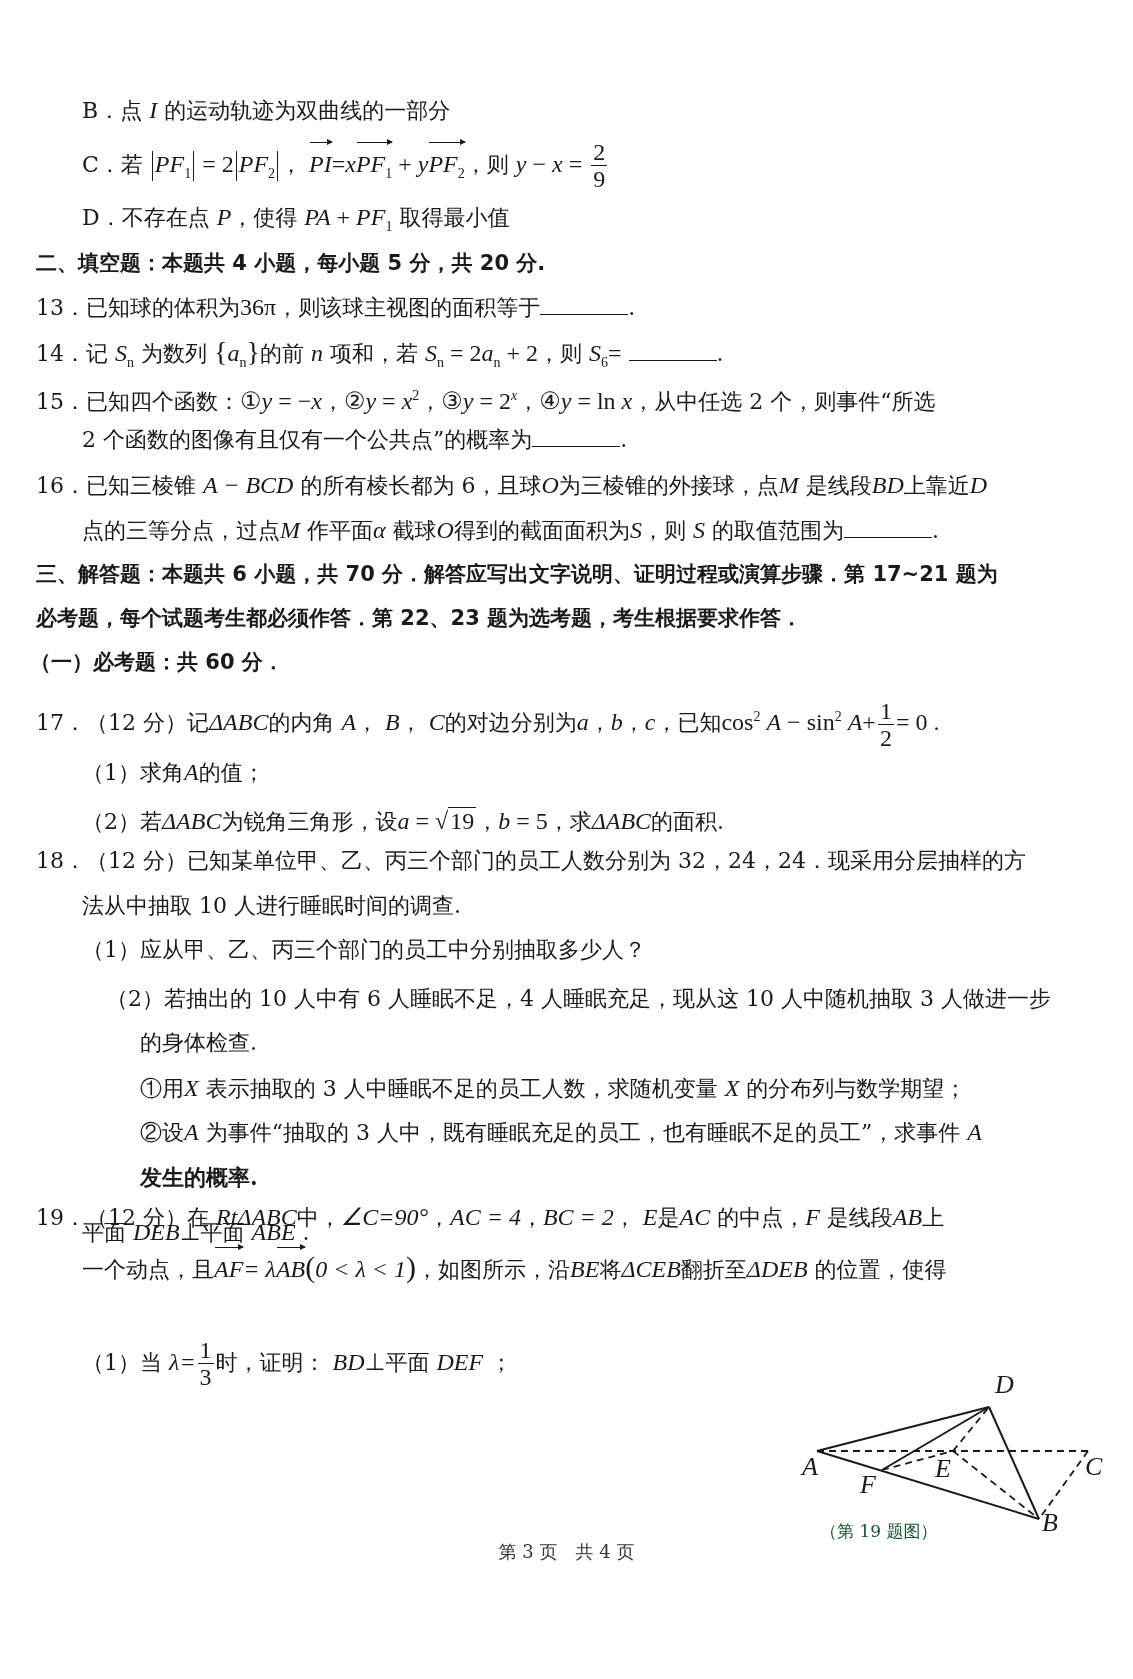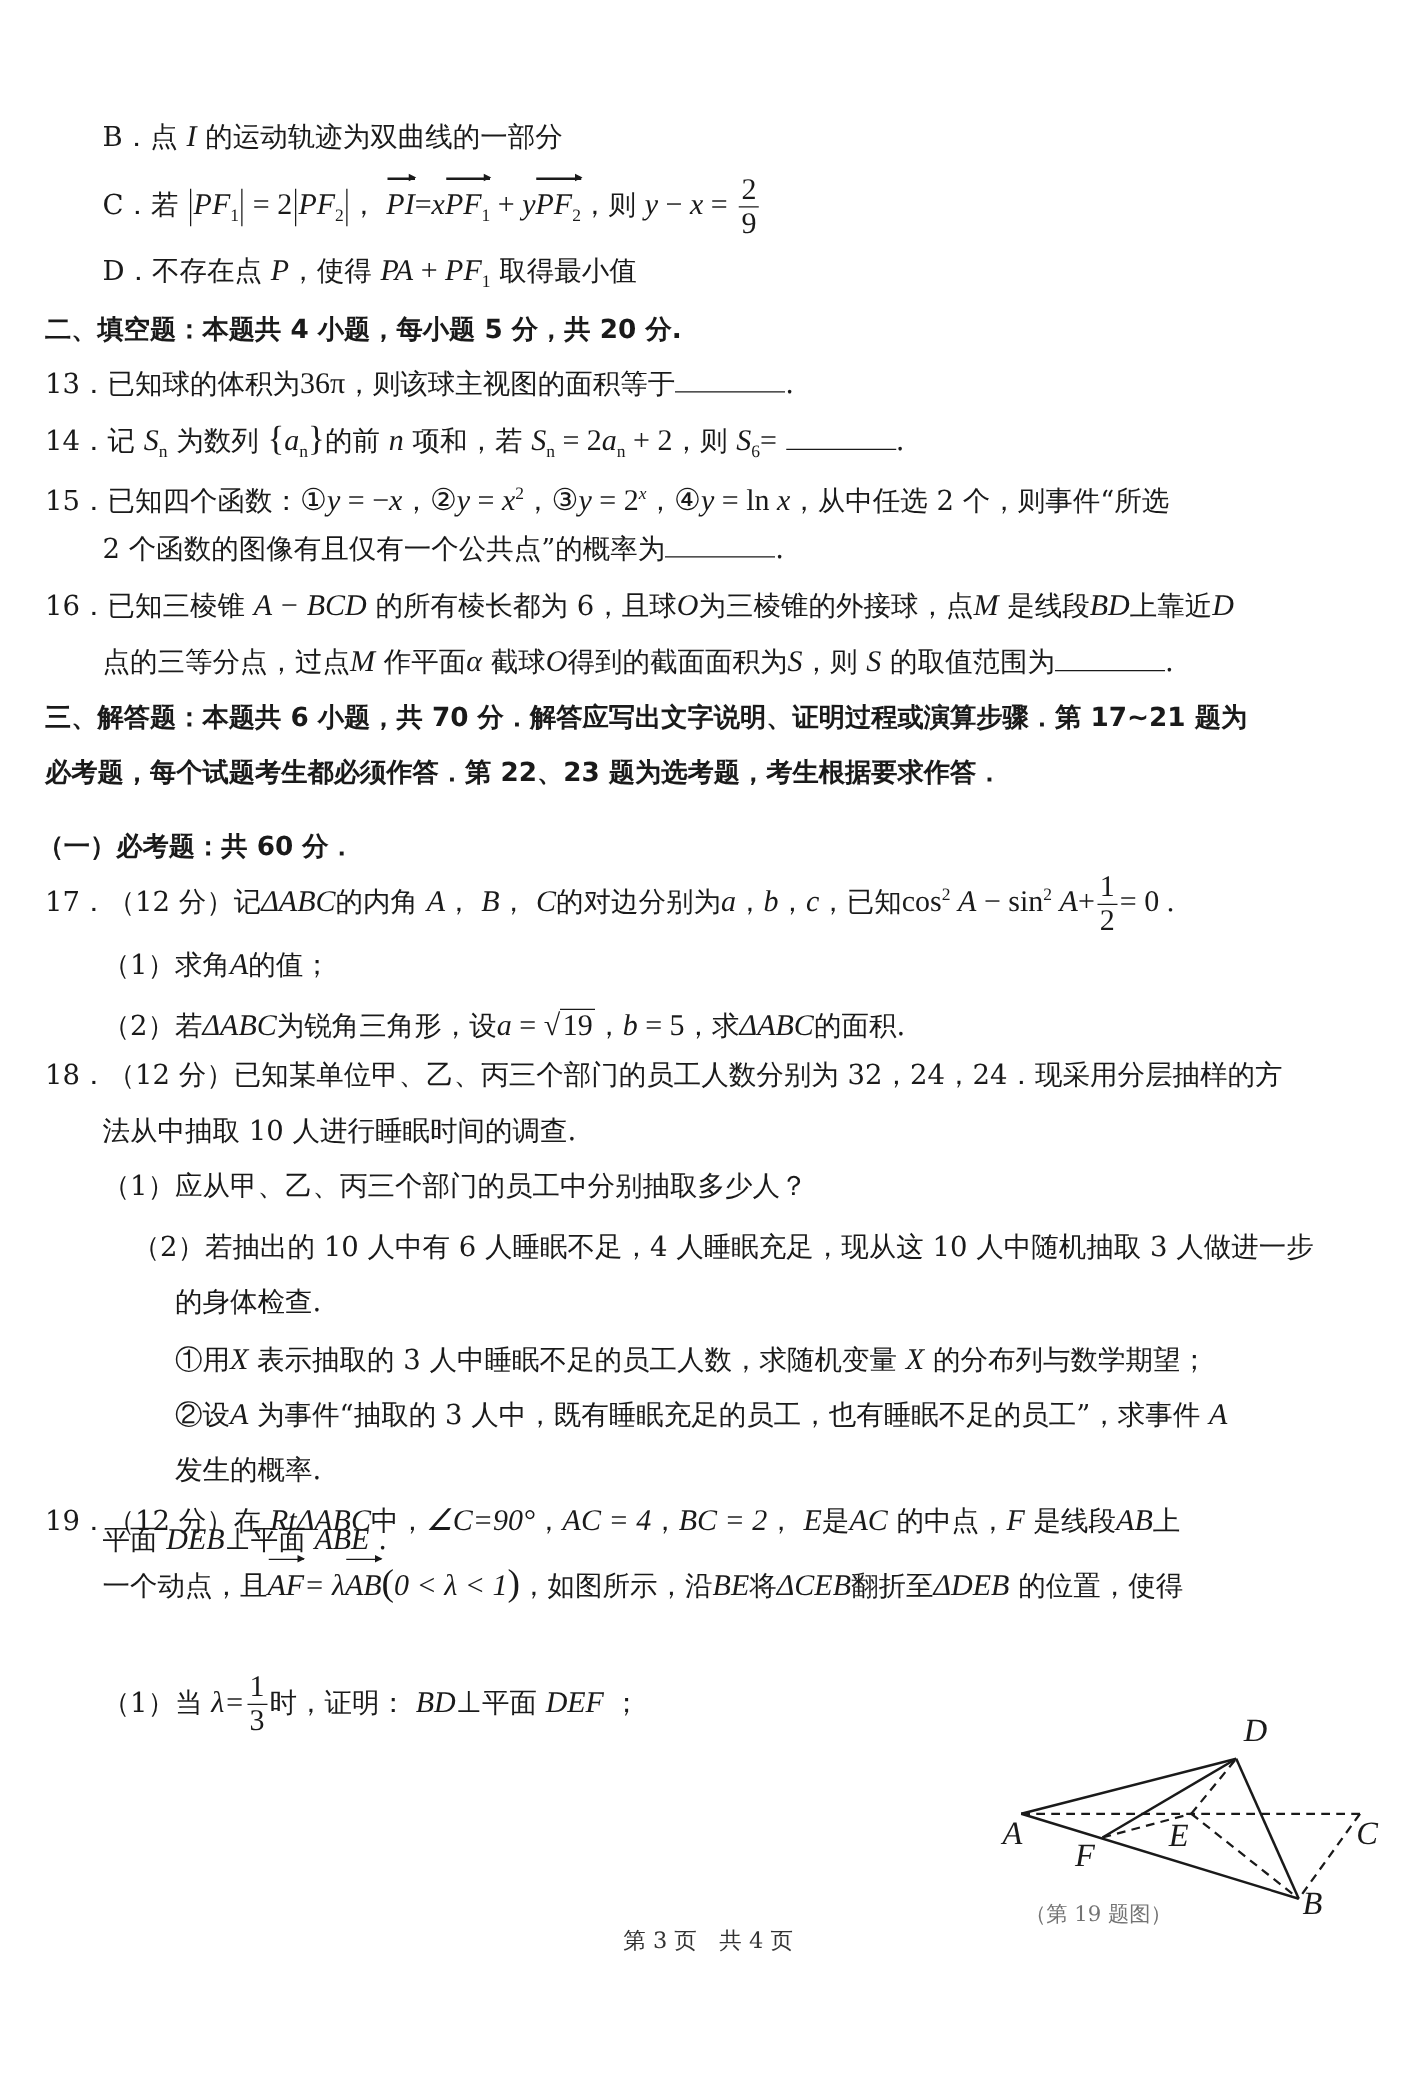--- a/index.html
+++ b/index.html
@@ -31,21 +31,21 @@
   .frac .num { border-bottom: 1.5px solid #1a1a1a; padding: 0 2px 1px; }
   .frac .den { padding-top: 1px; }
   .blank { display: inline-block; width: 88px; border-bottom: 1.5px solid #1a1a1a; height: 20px; vertical-align: baseline; }
   .bar { display: inline-block; border-left: 1.5px solid #1a1a1a; height: 30px; vertical-align: middle; margin: 0 2px; }
   .paren-big { font-size: 30px; font-family: "Liberation Serif", serif; }
   .sqrt { display: inline-block; position: relative; font-family: "Liberation Serif", serif; font-size: 24px; }
   .sqrt .rad { border-top: 1.5px solid #1a1a1a; padding: 0 2px; }
   .footer { position: absolute; left: 0; width: 1133px; text-align: center; font-size: 18px; color: #333; }
   .figure { position: absolute; left: 780px; top: 1370px; width: 353px; height: 200px; }
   .fig-label { position: absolute; font-family: "Liberation Serif", serif; font-style: italic; font-size: 26px; color: #1a1a1a; }
-  .fig-caption { position: absolute; font-size: 17px; color: #737373; white-space: nowrap; }
+  .fig-caption { position: absolute; font-size: 17px; color: #14532d; white-space: nowrap; }
 </style>
 </head>
 <body>
 
 <div class="line" style="left:82px; top:95px;">
   <span>B．</span><span>点</span>
   <span class="m">I</span>
   <span>的运动轨迹为双曲线的一部分</span>
 </div>
 
@@ -101,21 +101,21 @@
 <div class="line" style="left:82px; top:515px;">
   <span>点的三等分点，过点</span><span class="m">M</span>
   <span>作平面</span><span class="m">α</span>
   <span>截球</span><span class="m">O</span><span>得到的截面面积为</span><span class="m">S</span><span>，则</span>
   <span class="m">S</span>
   <span>的取值范围为</span><span class="blank"></span><span>.</span>
 </div>
 
 <div class="line bold" style="left:36px; top:559px; font-size:21px;">三、解答题：本题共 6 小题，共 70 分．解答应写出文字说明、证明过程或演算步骤．第 17~21 题为</div>
 <div class="line bold" style="left:36px; top:603px; font-size:21px;">必考题，每个试题考生都必须作答．第 22、23 题为选考题，考生根据要求作答．</div>
-<div class="line bold" style="left:30px; top:647px; font-size:21px;margin-top:15px;">（一）必考题：共 60 分．</div>
+<div class="line bold" style="left:30px; top:647px; font-size:21px;">（一）必考题：共 60 分．</div>
 
 <div class="line" style="left:36px; top:695px; line-height:44px;">
   <span>17．</span><span>（12 分）</span><span>记</span><span class="m">ΔABC</span><span>的内角</span>
   <span class="m">A</span><span>，</span>
   <span class="m">B</span><span>，</span>
   <span class="m">C</span><span>的对边分别为</span><span class="m">a</span>，<span class="m">b</span>，<span class="m">c</span><span>，已知</span><span class="mr">cos<sup>2</sup> </span><span class="m">A</span><span class="mr"> − sin<sup>2</sup> </span><span class="m">A</span><span class="mr">+</span><span class="frac">
       <span class="num">1</span>
       <span class="den">2</span>
     </span><span class="mr">= 0 .</span>
 </div>
@@ -137,21 +137,21 @@
   <span>①用</span><span class="m">X</span>
   <span>表示抽取的 3 人中睡眠不足的员工人数，求随机变量</span>
   <span class="m">X</span>
   <span>的分布列与数学期望；</span>
 </div>
 <div class="line" style="left:140px; top:1117px;">
   <span>②设</span><span class="m">A</span>
   <span>为事件“抽取的 3 人中，既有睡眠充足的员工，也有睡眠不足的员工”，求事件</span>
   <span class="m">A</span>
 </div>
-<div class="line" style="left:140px; top:1162px;">发生的概率.</div>
+<div class="line" style="left:140px; top:1162px;font-weight:bold;">发生的概率.</div>
 
 <div class="line" style="left:36px; top:1202px;">
   <span>19．</span><span>（12 分）在</span>
   <span class="m">RtΔABC</span><span>中，</span><span class="m">∠C=90°</span><span>，</span><span class="m">AC = 4</span><span>，</span><span class="m">BC = 2</span><span>，</span>
   <span class="m">E</span><span>是</span><span class="m">AC</span>
   <span>的中点，</span><span class="m">F</span>
   <span>是线段</span><span class="m">AB</span><span>上</span>
 </div>
 <div class="line" style="left:82px; top:1247px; line-height:40px;">
   <span>一个动点，且</span><span class="m vec">AF</span><span class="m">= λ</span><span class="m vec">AB</span><span class="paren-big">(</span><span class="m">0 &lt; λ &lt; 1</span><span class="paren-big">)</span><span>，如图所示，沿</span><span class="m">BE</span><span>将</span><span class="m">ΔCEB</span><span>翻折至</span><span class="m">ΔDEB</span>

